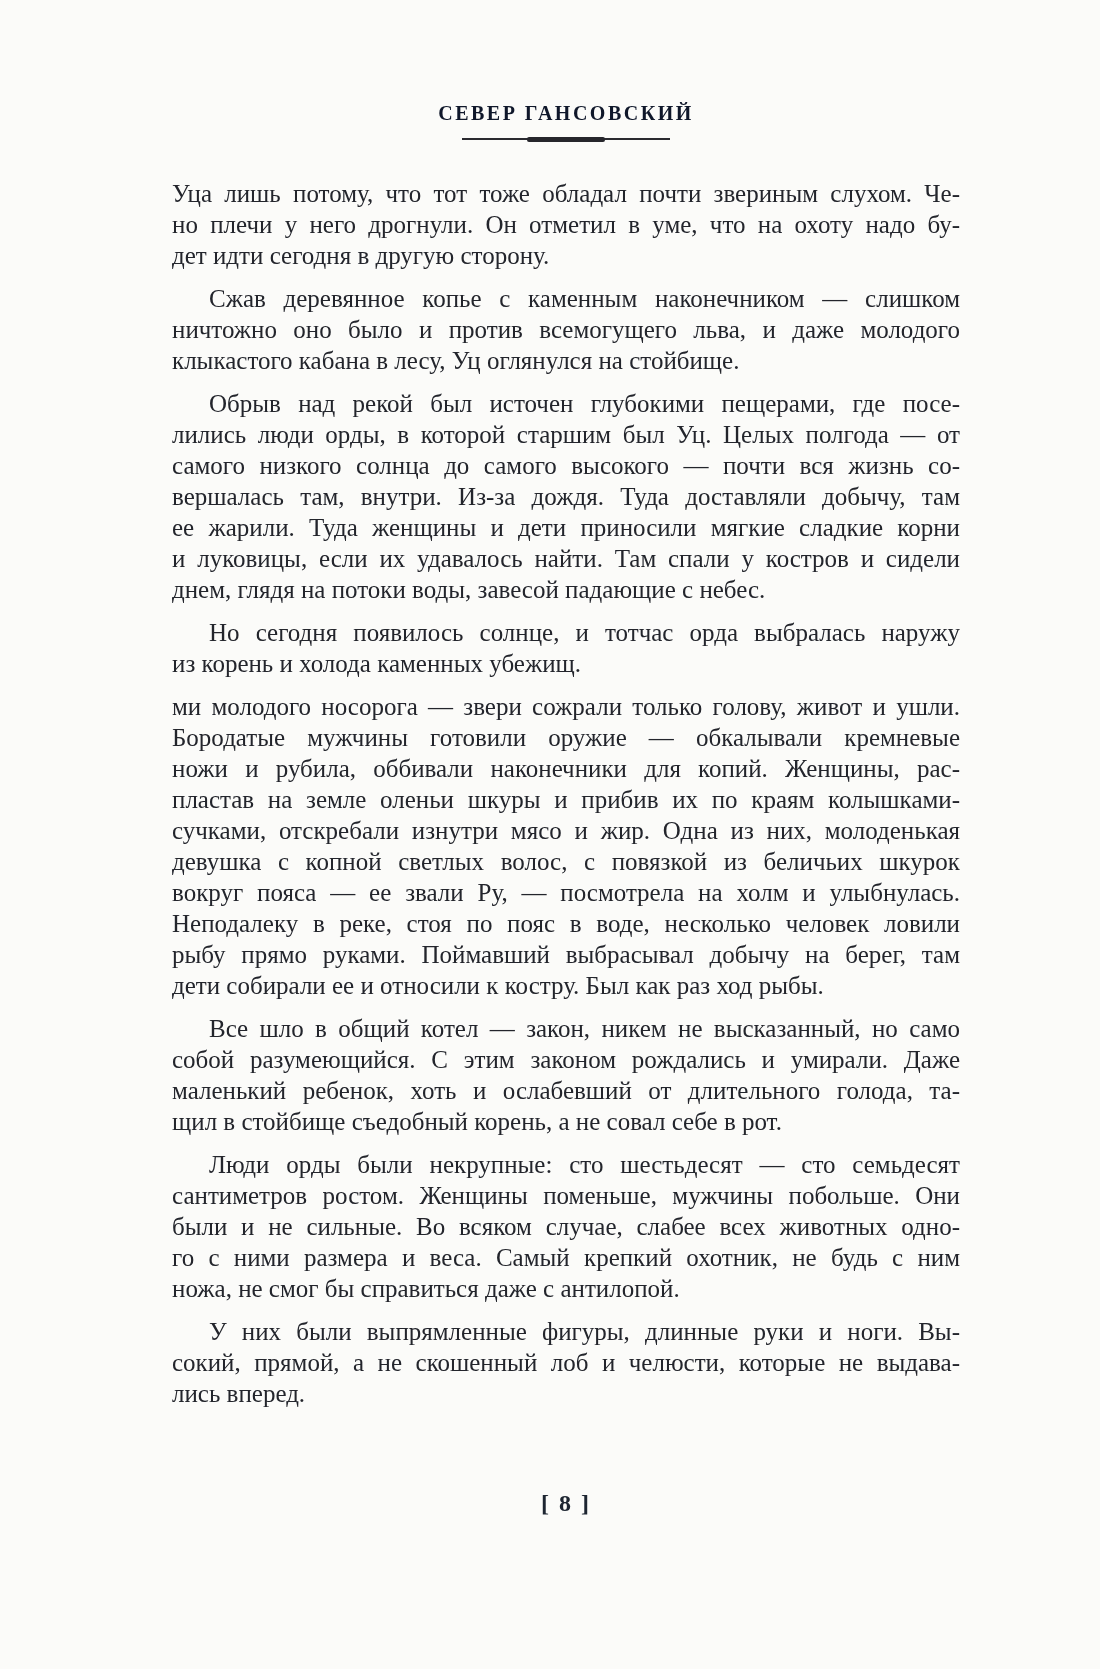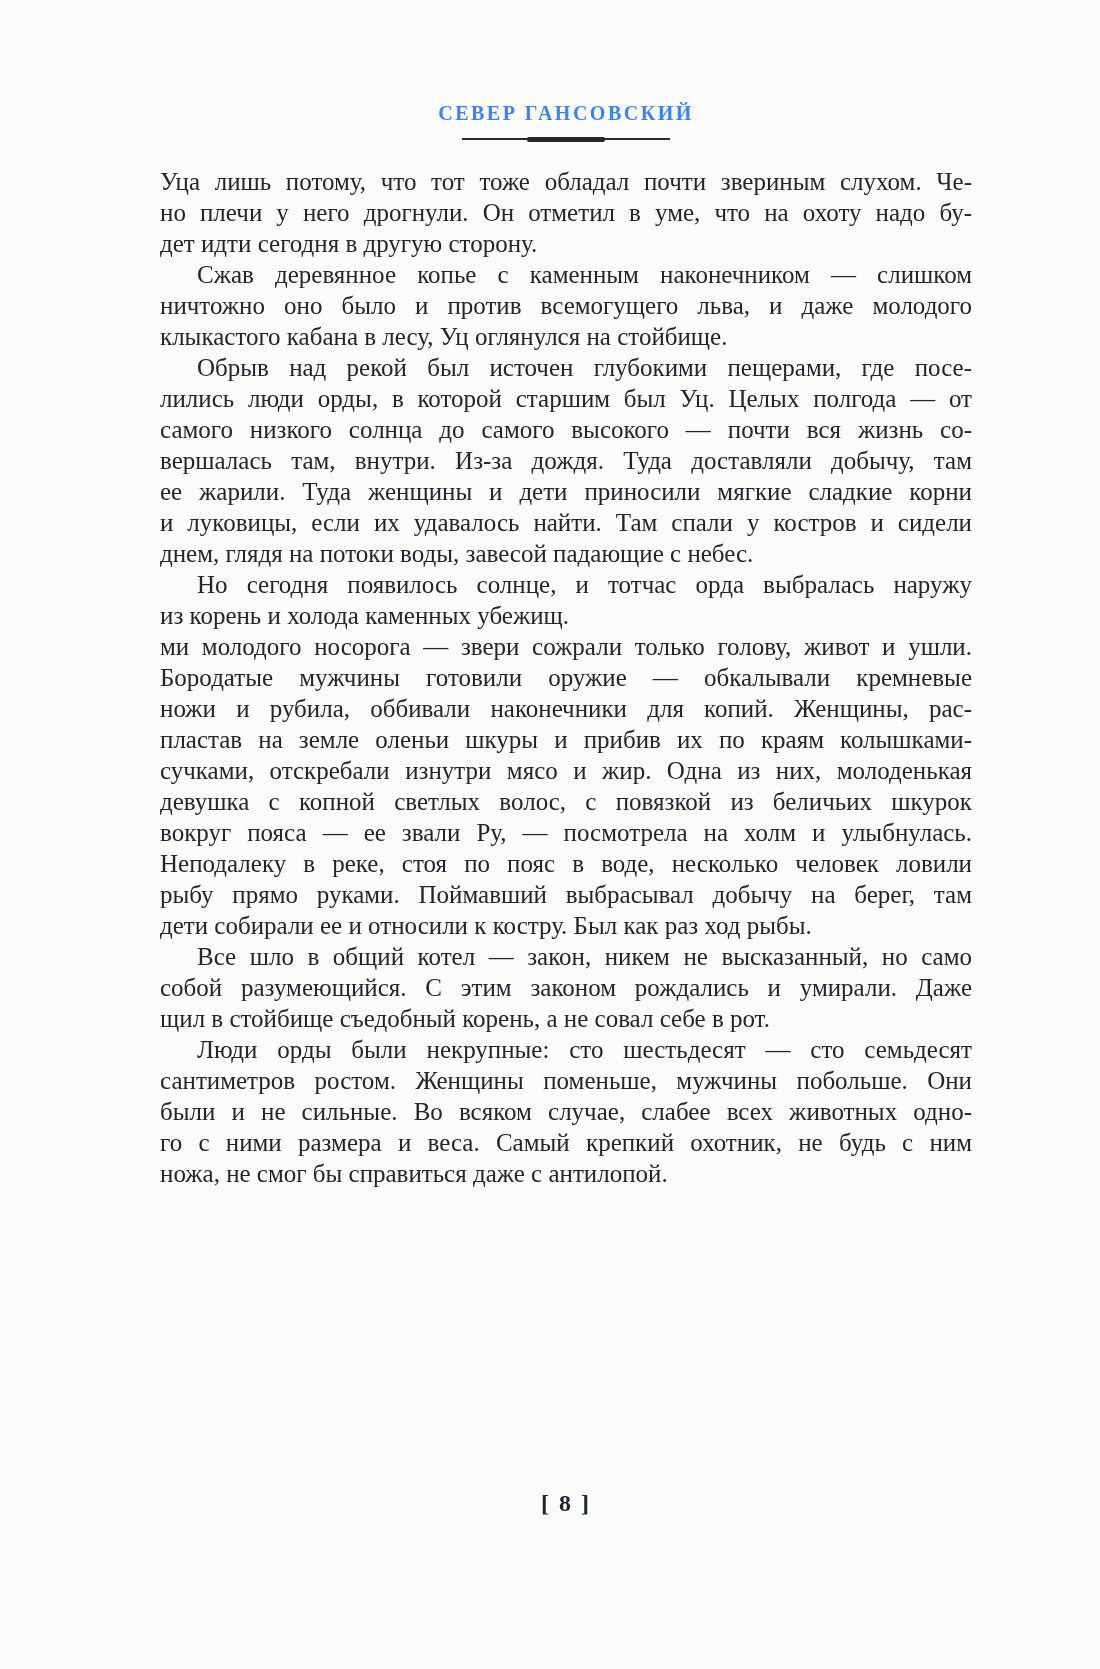--- a/index.html
+++ b/index.html
@@ -22,21 +22,21 @@
     top: 100px;
     left: 160px;
     width: 812px;
     text-align: center;
   }
   .author {
     font-size: 20px;
     line-height: 26px;
     font-weight: 700;
     letter-spacing: 2.5px;
-    color: #3b82f6;
+    color: #0f172a;
     white-space: nowrap;
   }
   .rule {
     position: relative;
     width: 208px;
     height: 5px;
     margin: 11px auto 0 auto;
   }
   .rule::before {
     content: "";
@@ -59,21 +59,21 @@
   }
   
   .text-block {
     position: absolute;
     top: 166px;
     left: 160px;
     width: 812px;
     font-size: 25px;
     line-height: 31px;
   }
-  .paragraph { margin: 0; }
+  .paragraph { margin: 12px; }
   .line {
     text-align: justify;
     text-align-last: justify;
     white-space: normal;
   }
   .line.last { text-align-last: left; }
   .line.indent { padding-left: 37px; }
   
   .page-footer {
     position: absolute;
@@ -133,28 +133,34 @@
         <div class="line">сучками, отскребали изнутри мясо и жир. Одна из них, молоденькая</div>
         <div class="line">девушка с копной светлых волос, с повязкой из беличьих шкурок</div>
         <div class="line">вокруг пояса — ее звали Ру, — посмотрела на холм и улыбнулась.</div>
         <div class="line">Неподалеку в реке, стоя по пояс в воде, несколько человек ловили</div>
         <div class="line">рыбу прямо руками. Поймавший выбрасывал добычу на берег, там</div>
         <div class="line last">дети собирали ее и относили к костру. Был как раз ход рыбы.</div>
       </div>
       <div class="paragraph">
         <div class="line indent">Все шло в общий котел — закон, никем не высказанный, но само</div>
         <div class="line">собой разумеющийся. С этим законом рождались и умирали. Даже</div>
+        <div class="line">маленький ребенок, хоть и ослабевший от длительного голода, та-</div>
         <div class="line last">щил в стойбище съедобный корень, а не совал себе в рот.</div>
       </div>
       <div class="paragraph">
         <div class="line indent">Люди орды были некрупные: сто шестьдесят — сто семьдесят</div>
         <div class="line">сантиметров ростом. Женщины поменьше, мужчины побольше. Они</div>
         <div class="line">были и не сильные. Во всяком случае, слабее всех животных одно-</div>
         <div class="line">го с ними размера и веса. Самый крепкий охотник, не будь с ним</div>
         <div class="line last">ножа, не смог бы справиться даже с антилопой.</div>
+      </div>
+      <div class="paragraph">
+        <div class="line indent">У них были выпрямленные фигуры, длинные руки и ноги. Вы-</div>
+        <div class="line">сокий, прямой, а не скошенный лоб и челюсти, которые не выдава-</div>
+        <div class="line last">лись вперед.</div>
       </div>
     </main>
 
   <footer class="page-footer">
     <div class="page-number">[ 8 ]</div>
   </footer>
 
 </div>
 
 </body></html>

